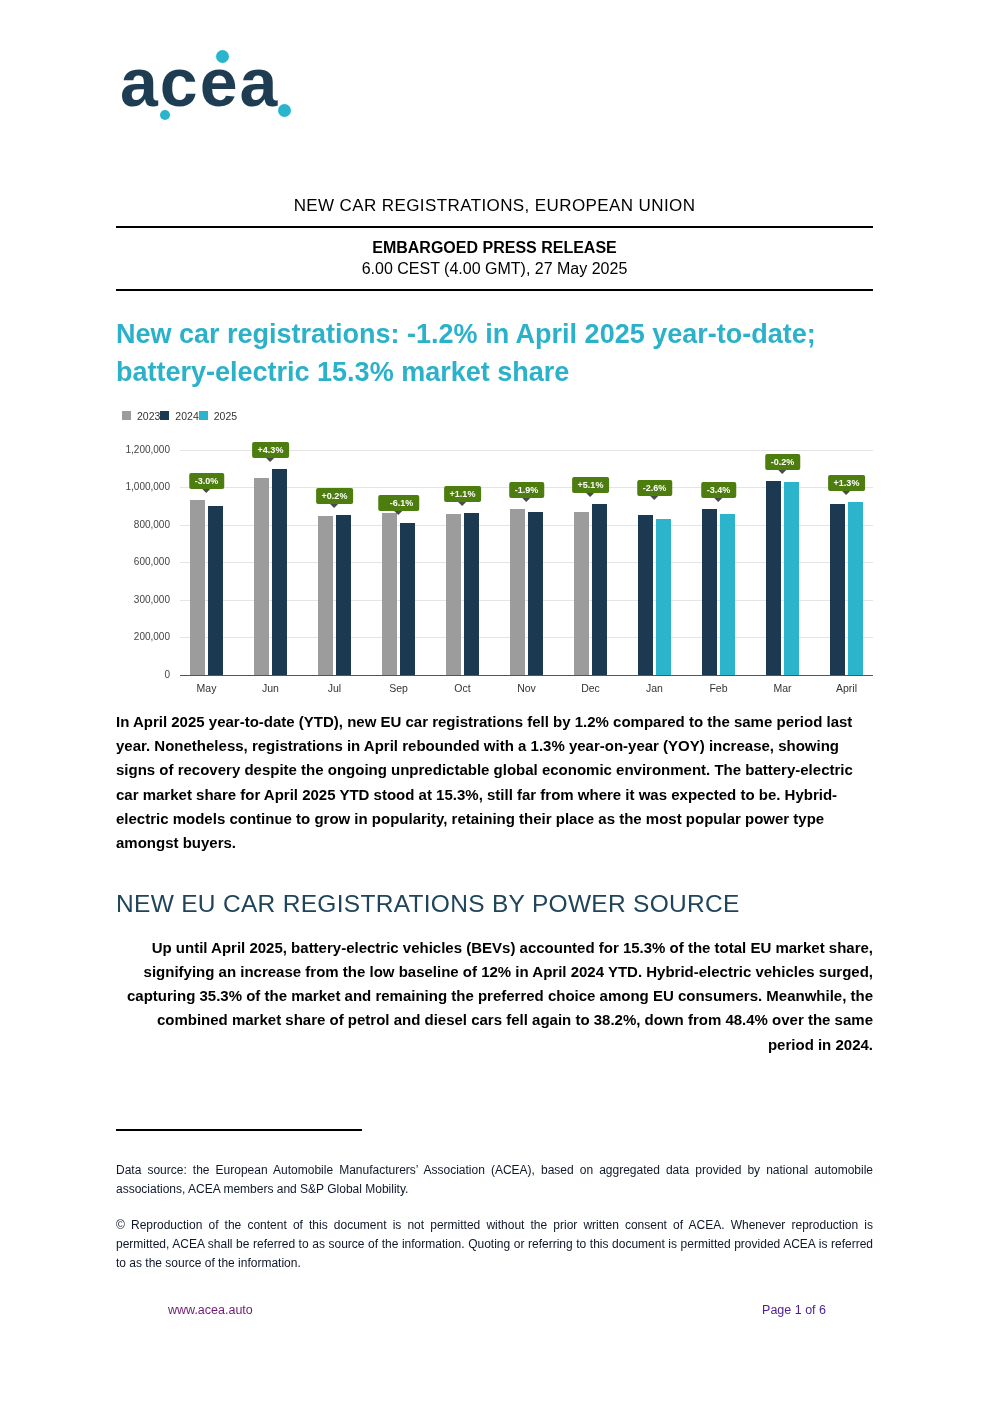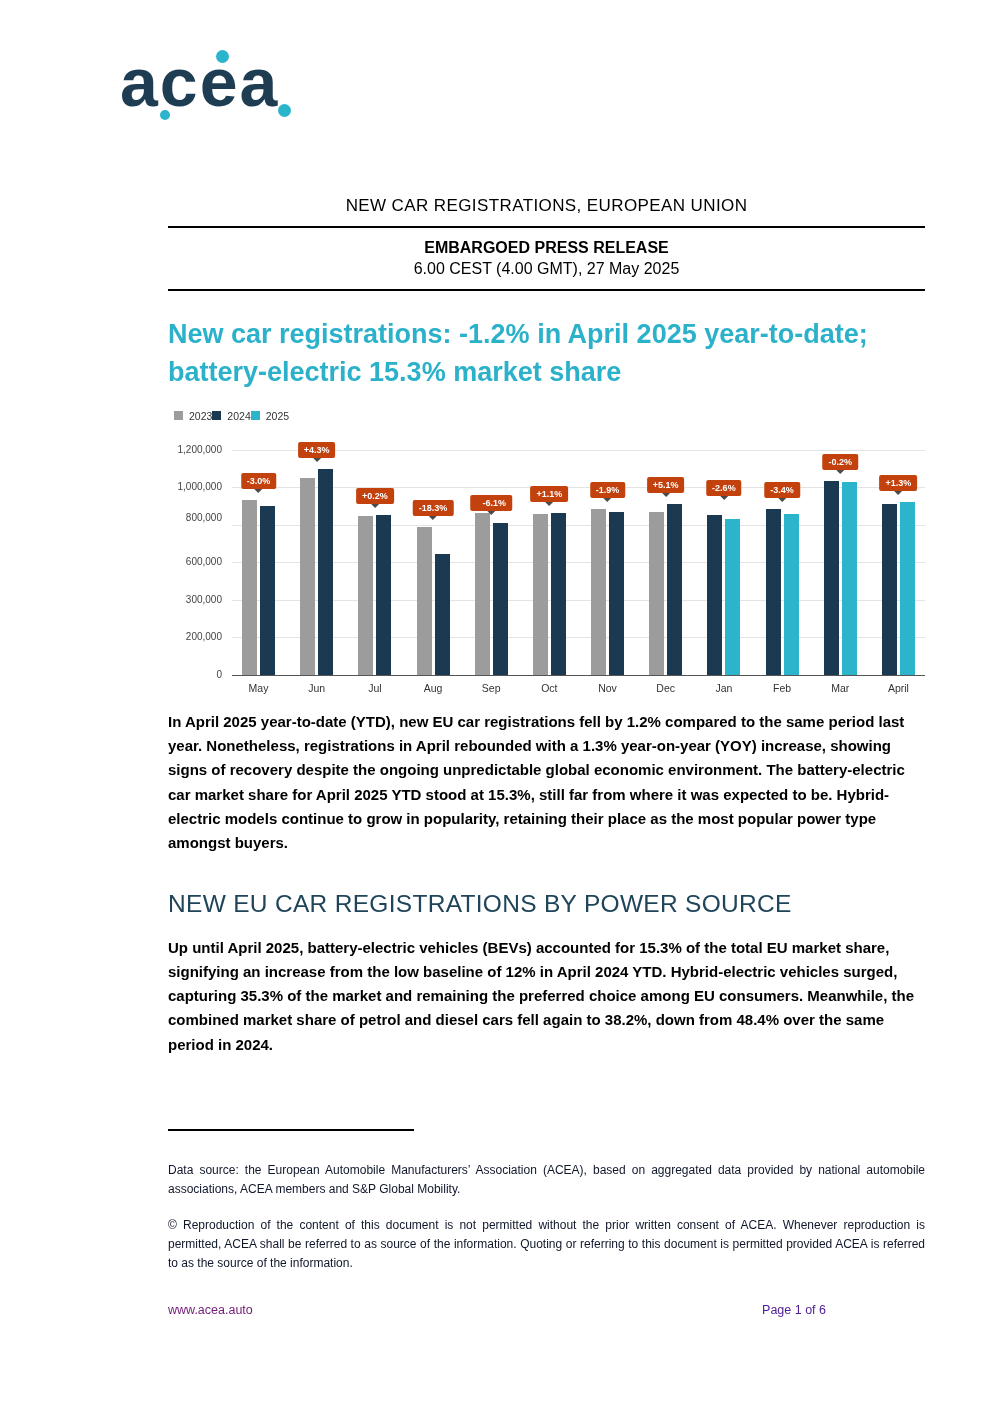--- a/index.html
+++ b/index.html
@@ -13,21 +13,21 @@
   .logo-text {
     font-size:68px; font-weight:bold; color:#1e3d52;
     letter-spacing:2px; line-height:1;
   }
   .logo-dot { position:absolute; border-radius:50%; background:#2bb5cd; }
   .logo-dot-1 { width:13px; height:13px; left:96px; top:2px; }
   .logo-dot-2 { width:13px; height:13px; left:158px; top:56px; }
   .logo-dot-3 { width:10px; height:10px; left:40px; top:62px; }
 
   
-  .content { margin-left:120px; width:757px; padding-top:196px; }
+  .content { margin-left:68px; width:757px; padding-top:196px; }
 
   
   .doc-category { text-align:center; font-size:17px; letter-spacing:0.4px; margin:0 0 10px 0; }
   .rule { border:none; border-top:2px solid #000; margin:0; }
   .release-type { text-align:center; font-size:16px; font-weight:bold; margin:11px 0 3px 0; }
   .release-datetime { text-align:center; font-size:16px; margin:0 0 11px 0; }
 
   
   .main-title {
     margin-top:24px; font-size:27px; font-weight:bold; line-height:1.42;
@@ -46,36 +46,36 @@
     position:relative; height:225px; flex:1;
     border-bottom:1.5px solid #555;
     display:flex; justify-content:space-between; align-items:flex-end;
     padding:0 10px;
   }
   .gridline { position:absolute; left:0; right:0; height:1px; background:#e4e4e4; }
   .bar-group { position:relative; display:flex; align-items:flex-end; gap:3px; height:100%; z-index:1; }
   .bar { width:15px; flex:none; }
   .chip {
     position:absolute; left:50%; transform:translateX(-50%);
-    background:#c2410c; color:#fff; font-size:9px; font-weight:bold;
+    background:#4d7c0f; color:#fff; font-size:9px; font-weight:bold;
     padding:3px 6px; border-radius:2px; white-space:nowrap; z-index:2;
   }
   .chip i {
     position:absolute; top:100%; left:50%; margin-left:-4px; width:0; height:0;
     border-left:4px solid transparent; border-right:4px solid transparent;
     border-top:4px solid #4a4a4a;
   }
   .cat-label {
     position:absolute; top:100%; margin-top:7px; left:50%; transform:translateX(-50%);
     font-size:10.5px; color:#333; white-space:nowrap;
   }
 
   
   .para { margin:20px 0 0 0; font-size:15px; font-weight:bold; line-height:1.62; }
-  .para.second { margin-top:18px; }
+  .para.second { margin-top:18px;text-align:right; }
   .section-heading {
     margin:34px 0 0 0; font-size:24.5px; font-weight:normal;
     color:#20455a; letter-spacing:0.3px;
   }
 
   
   .footnote-rule { border:none; border-top:2px solid #000; width:246px; margin:72px 0 0 0; }
   .footnote { margin:30px 0 0 0; font-size:12px; color:#0f172a; line-height:1.56; text-align:justify; }
   .footnote.second { margin-top:18px; }
 
@@ -124,21 +124,21 @@
             <span class="legend-swatch" style="background: rgb(45, 180, 205);"></span>
             <span>2025</span>
           </div>
         </div>
       <div class="chart-body">
         <div class="yaxis" id="chart-yaxis">
             <div class="ytick" style="top: 219px;">0</div>
             <div class="ytick" style="top: 181.5px;">200,000</div>
             <div class="ytick" style="top: 144px;">300,000</div>
             <div class="ytick" style="top: 106.5px;">600,000</div>
-            <div class="ytick" style="top: 62px; padding-left: 20px;">800,000</div>
+            <div class="ytick" style="top: 69px; padding-left: 20px;">800,000</div>
             <div class="ytick" style="top: 31.5px;">1,000,000</div>
             <div class="ytick" style="top: -6px;">1,200,000</div>
           </div>
         <div class="plot" id="chart-plot">
             <div class="gridline" style="bottom: 36.5px;"></div>
             <div class="gridline" style="bottom: 74px;"></div>
             <div class="gridline" style="bottom: 111.5px;"></div>
             <div class="gridline" style="bottom: 149px;"></div>
             <div class="gridline" style="bottom: 186.5px;"></div>
             <div class="gridline" style="bottom: 224px;"></div>
@@ -154,26 +154,20 @@
               <div class="chip" style="bottom: 216.312px;">+4.3%<i></i></div>
               <div class="cat-label">Jun</div>
             </div>
             <div class="bar-group">
               <div class="bar" style="height: 159.188px; background: rgb(156, 156, 156);"></div>
               <div class="bar" style="height: 159.562px; background: rgb(27, 57, 80);"></div>
               <div class="chip" style="bottom: 170.562px;">+0.2%<i></i></div>
               <div class="cat-label">Jul</div>
             </div>
             <div class="bar-group">
-              <div class="bar" style="height: 148.125px; background: rgb(156, 156, 156);"></div>
-              <div class="bar" style="height: 120.938px; background: rgb(27, 57, 80);"></div>
-              <div class="chip" style="bottom: 159.125px;">-18.3%<i></i></div>
-              <div class="cat-label">Aug</div>
-            </div>
-            <div class="bar-group">
               <div class="bar" style="height: 161.25px; background: rgb(156, 156, 156);"></div>
               <div class="bar" style="height: 151.5px; background: rgb(27, 57, 80);"></div>
               <div class="chip" style="bottom: 164px; padding-left: 12px;">-6.1%<i></i></div>
               <div class="cat-label">Sep</div>
             </div>
             <div class="bar-group">
               <div class="bar" style="height: 160.312px; background: rgb(156, 156, 156);"></div>
               <div class="bar" style="height: 162px; background: rgb(27, 57, 80);"></div>
               <div class="chip" style="bottom: 173px;">+1.1%<i></i></div>
               <div class="cat-label">Oct</div>

